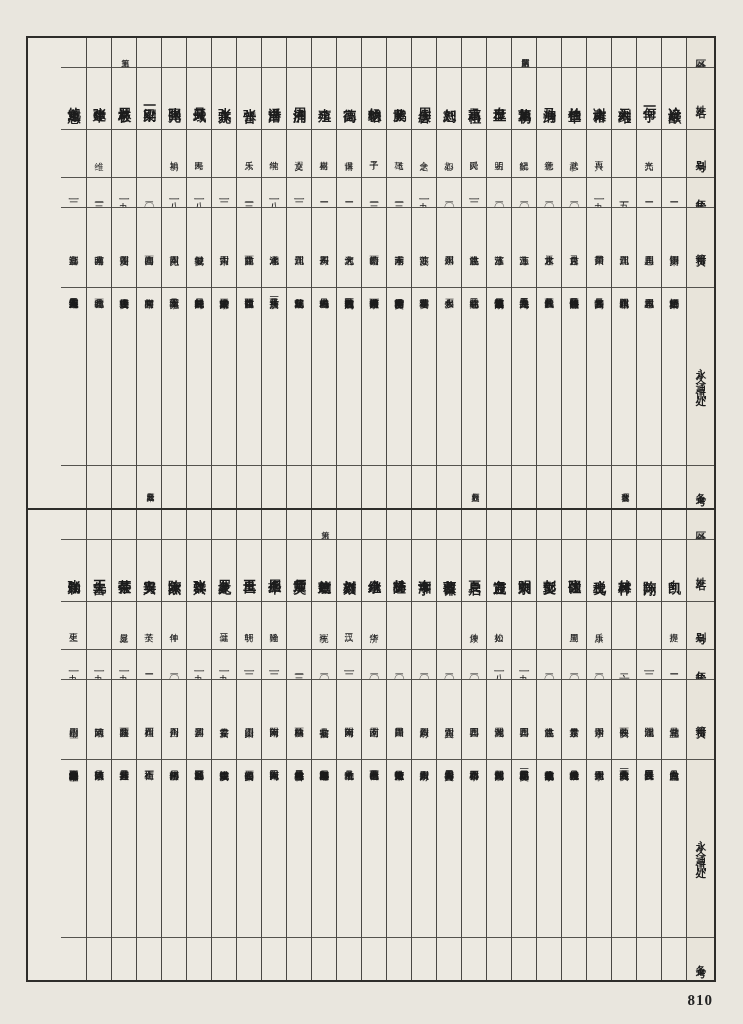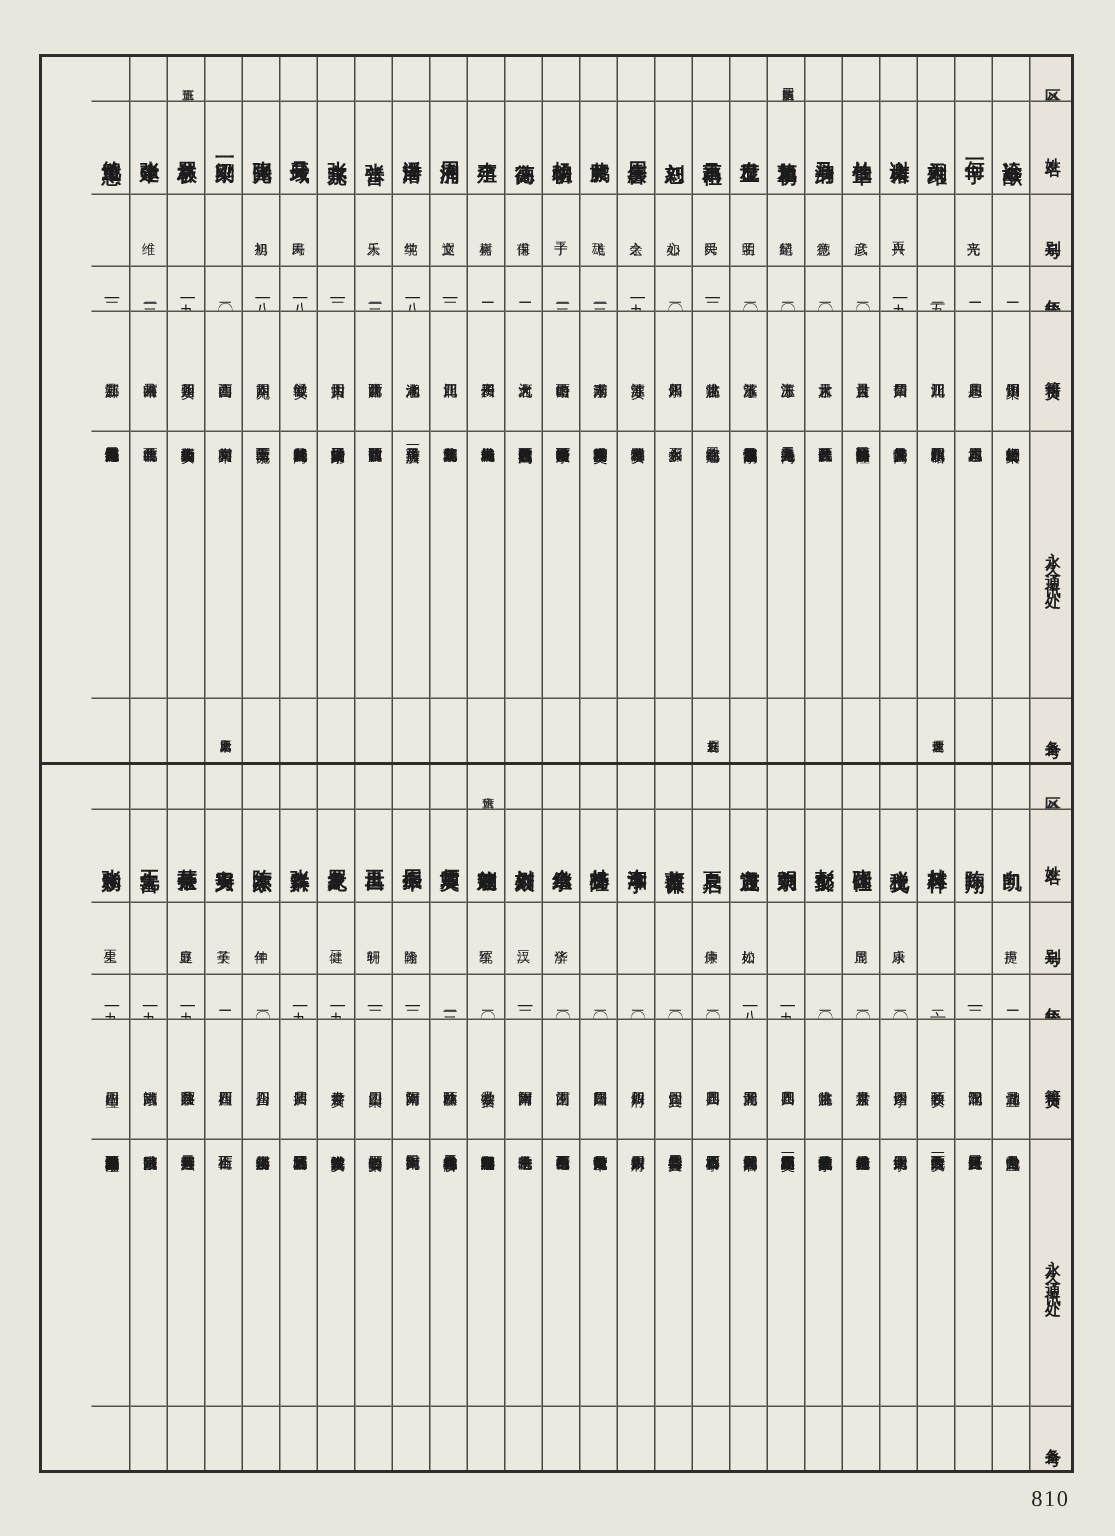--- a/index.html
+++ b/index.html
@@ -61,20 +61,21 @@
   .c-remark > span{font-size:8px;}
   .header-col .cell > span{font-size:10.5px;font-weight:bold;letter-spacing:2px;}
   .header-col .c-addr{align-items:center;padding-top:0;}
   .header-col .c-addr > span{height:auto;letter-spacing:7px;}
   .page-number{
     position:absolute;
     right:30px;top:992px;
     font-size:15px;
     letter-spacing:1px;
     color:#242424;
+    font-weight:bold;
   }
 </style>
 </head>
 <body>
 
 <div class="sheet">
   <section class="roster">
       <div class="col header-col">
         <div class="cell c-squad">
           <span>区分</span>

